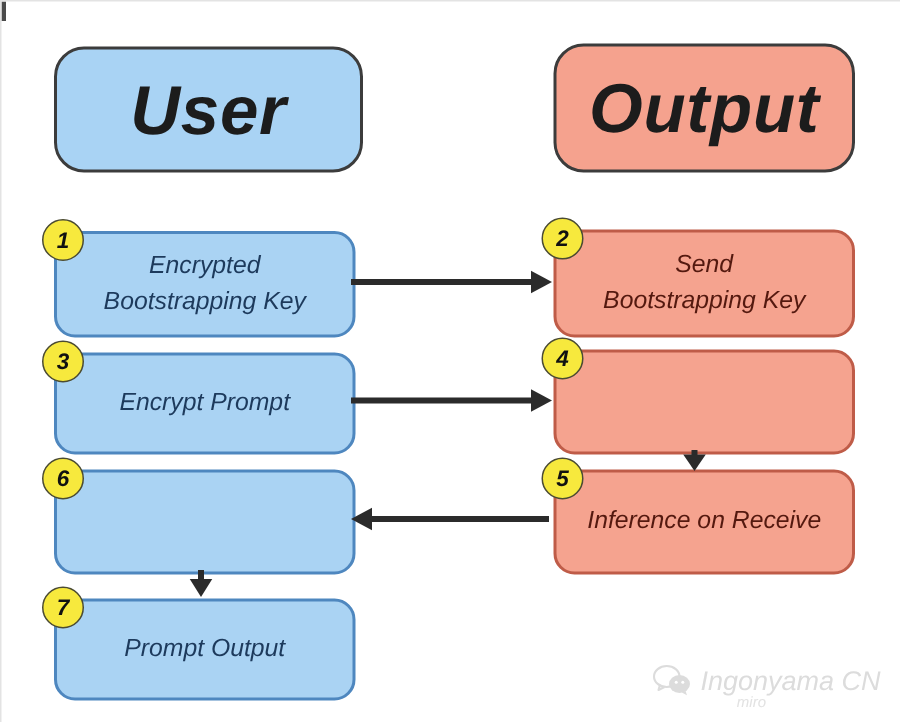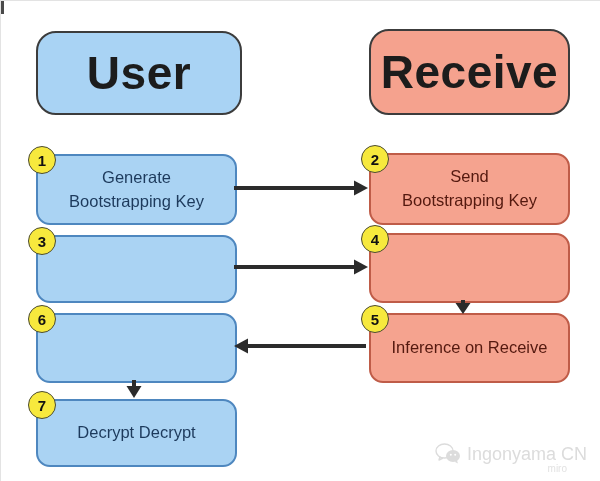--- a/index.html
+++ b/index.html
@@ -4,20 +4,21 @@
 <style>
   html,body{margin:0;padding:0;background:#ffffff;}
   #canvas{
     position:relative;
     width:600px;height:481px;
     background:#ffffff;
     font-family:"Liberation Sans", sans-serif;
     overflow:hidden;
     border-top:1px solid #e3e3e3;
     border-left:1px solid #e3e3e3;
+    font-style:italic;
   }
   .corner-notch{
     position:absolute;left:0;top:0;width:3px;height:13px;
     background:#4a4a4a;
   }
   .title-box{
     position:absolute;
     display:flex;align-items:center;justify-content:center;
     border-radius:20px;
     border:2px solid #3c3c3c;
@@ -58,88 +59,89 @@
   .b2{left:368px;top:152px;width:197px;height:68px;}
   .b3{left:35px;top:234px;width:197px;height:64px;}
   .b4{left:368px;top:232px;width:197px;height:66px;}
   .b5{left:368px;top:312px;width:197px;height:66px;}
   .b6{left:35px;top:312px;width:197px;height:66px;}
   .b7{left:35px;top:398px;width:197px;height:64px;}
   #arrow-layer{position:absolute;left:0;top:0;z-index:1;}
   .watermark{
     position:absolute;
     right:14px;bottom:8px;
-    display:flex;flex-direction:column;align-items:flex-end;
+    display:flex;flex-direction:column;align-items:center;
     color:#dcdcdc;
     z-index:2;
   }
   .wm-row{display:flex;align-items:center;gap:6px;}
   .wm-brand{font-size:18px;color:#dcdcdc;}
   .wm-sub{font-size:10px;color:#e2e2e2;margin-top:-2px;margin-right:20px;}
 </style>
 </head>
 <body>
 
 <div id="canvas">
   <div class="corner-notch"></div>
 
   <div class="title-box title-user">
     <span>User</span>
   </div>
   <div class="title-box title-server">
-    <span>Receive</span>
+    <span>Output</span>
   </div>
 
   <svg id="arrow-layer" width="600" height="481" viewBox="0 0 600 481">
     <g stroke="#2b2b2b" stroke-width="4" fill="#2b2b2b">
       <line x1="233" y1="187" x2="353" y2="187"></line>
       <polygon points="353,179.5 367,187 353,194.5" stroke="none"></polygon>
       <line x1="233" y1="266" x2="353" y2="266"></line>
       <polygon points="353,258.5 367,266 353,273.5" stroke="none"></polygon>
       <line x1="462" y1="299" x2="462" y2="303"></line>
       <polygon points="454.5,302 469.5,302 462,313" stroke="none"></polygon>
       <line x1="365" y1="345" x2="247" y2="345"></line>
       <polygon points="247,337.5 233,345 247,352.5" stroke="none"></polygon>
       <line x1="133" y1="379" x2="133" y2="386"></line>
       <polygon points="125.5,385 140.5,385 133,397" stroke="none"></polygon>
     </g>
   </svg>
 
   <div class="box blue b1">
     <div class="badge">1</div>
-    <div class="box-label">Generate
+    <div class="box-label">Encrypted
 Bootstrapping Key</div>
   </div>
 
   <div class="box salmon b2">
     <div class="badge">2</div>
     <div class="box-label">Send
 Bootstrapping Key</div>
   </div>
 
   <div class="box blue b3">
     <div class="badge">3</div>
+    <div class="box-label">Encrypt Prompt</div>
   </div>
 
   <div class="box salmon b4">
     <div class="badge">4</div>
   </div>
 
   <div class="box salmon b5">
     <div class="badge">5</div>
     <div class="box-label">Inference on Receive</div>
   </div>
 
   <div class="box blue b6">
     <div class="badge">6</div>
   </div>
 
   <div class="box blue b7">
     <div class="badge">7</div>
-    <div class="box-label">Decrypt Decrypt</div>
+    <div class="box-label">Prompt Output</div>
   </div>
 
   <div class="watermark">
     <div class="wm-row">
       <svg width="26" height="22" viewBox="0 0 26 22">
         <ellipse cx="9.5" cy="8" rx="8.5" ry="7" fill="none" stroke="#dcdcdc" stroke-width="1.4"></ellipse>
         <path d="M5 13.5 L4 17 L8 15" fill="none" stroke="#dcdcdc" stroke-width="1.4" stroke-linejoin="round"></path>
         <ellipse cx="18" cy="13" rx="7" ry="6" fill="#dcdcdc"></ellipse>
         <path d="M22 17.5 L23 20.5 L19.5 18.7" fill="#dcdcdc"></path>
         <circle cx="15.8" cy="11.8" r="1" fill="#ffffff"></circle>

